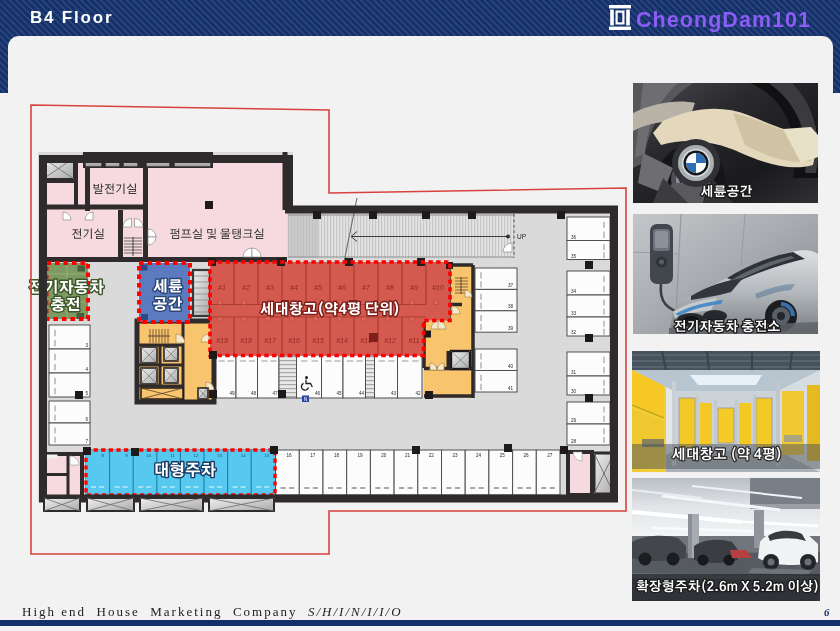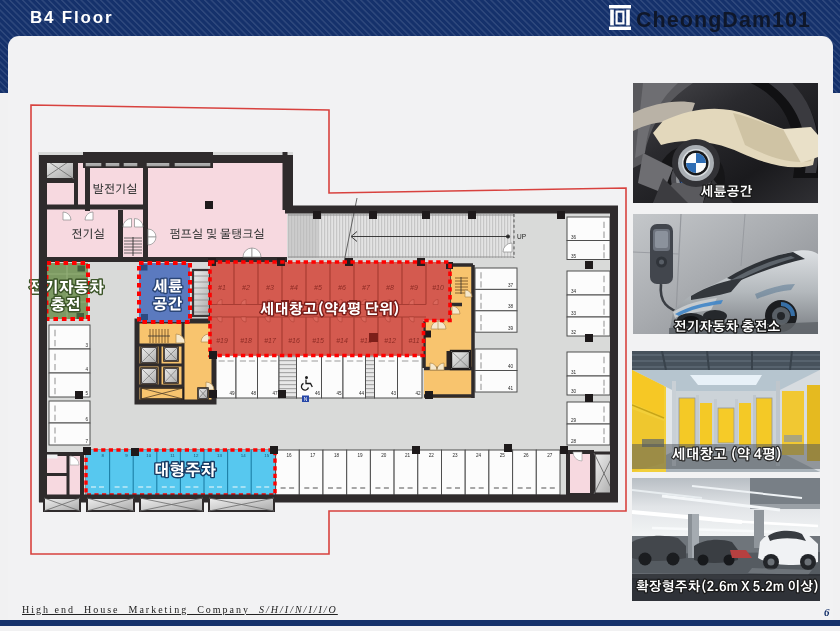--- a/index.html
+++ b/index.html
@@ -14,21 +14,21 @@
 <div class="abs" style="left:30px;top:7.6px;font-size:17px;font-weight:bold;color:#ffffff;letter-spacing:1.8px;">B4 Floor</div>
 
 <svg class="abs" style="left:609px;top:5px;" width="22" height="25" viewBox="0 0 22 25">
 <rect x="0" y="0" width="22" height="3.4" fill="#fff"></rect>
 <rect x="0" y="21.6" width="22" height="3.4" fill="#fff"></rect>
 <rect x="1.2" y="4.6" width="3.6" height="15.8" fill="#fff"></rect>
 <rect x="17.2" y="4.6" width="3.6" height="15.8" fill="#fff"></rect>
 <rect x="7.6" y="6.6" width="6.8" height="11.8" fill="none" stroke="#fff" stroke-width="2.2"></rect>
 </svg>
 
-<div class="abs" style="left:636px;top:7.9px;font-size:21.5px;font-weight:bold;color:#0f172a;letter-spacing:1.05px;" id="logotext">CheongDam101</div>
+<div class="abs" style="left:636px;top:7.9px;font-size:21.5px;font-weight:bold;color:#8b5cf6;letter-spacing:1.05px;" id="logotext">CheongDam101</div>
 
 <div class="abs" style="left:815px;top:8.6px;font-size:20px;font-weight:bold;color:#ffffff;font-family:'Liberation Serif',serif;letter-spacing:-1px;margin-left:32px;">II</div>
 
 <div class="abs" style="left:633px;top:83px;width:185px;height:120px;background:#1d1d20;overflow:hidden;">
 <svg width="185" height="120" viewBox="0 0 185 120">
 <defs>
           <linearGradient id="p1bg" x1="0" y1="0" x2="1" y2="1">
 <stop offset="0" stop-color="#4a4a4e"></stop>
             <stop offset="0.35" stop-color="#2a2a2e"></stop>
             <stop offset="0.7" stop-color="#1a1a1d"></stop>
@@ -731,18 +731,18 @@
 
 <path d="M710.6 197.2V185H712.1V197.2ZM706.3 190.8V189.2H708V185.4H709.5V196.6H708V190.8ZM700.9 194.6Q703.6 191.9 703.6 188V185.8H705.2V187.9Q705.2 189.9 705.9 191.6Q706.7 193.3 707.5 194.2L706.3 195.1Q705.8 194.6 705.2 193.6Q704.7 192.6 704.4 191.7Q704.1 192.6 703.5 193.7Q702.9 194.8 702.2 195.5Z M715.8 196.9V193.7H717.4V195.5H724.5V196.9ZM714.1 192.9V191.6H725.9V192.9H723.1V194.7H721.5V192.9H719.7V194.7H718.2V192.9ZM715.8 190.7V187.5H722.7V186.7H715.7V185.4H724.3V188.6H717.4V189.5H724.5V190.7Z M728.3 194.7Q728.3 193.6 729.6 193Q730.9 192.4 732.9 192.4Q735 192.4 736.3 193Q737.6 193.6 737.6 194.7Q737.6 195.8 736.3 196.5Q735 197.1 732.9 197.1Q730.9 197.1 729.6 196.5Q728.3 195.9 728.3 194.7ZM730.1 194.7Q730.1 195.8 732.9 195.8Q734.3 195.8 735.1 195.5Q735.8 195.2 735.8 194.7Q735.8 194.2 735.1 194Q734.3 193.7 732.9 193.7Q731.6 193.7 730.8 194Q730.1 194.2 730.1 194.7ZM727.1 191.5V190.1H731.4V188H733V190.1H738.8V191.5ZM728.6 186.8V185.5H737.4Q737.4 186.2 737.3 187.4Q737.2 188.6 737 189.4H735.4Q735.6 188.8 735.7 188Q735.8 187.2 735.8 186.8Z M742.2 196.8V192.8H743.8V195.4H750.7V196.8ZM748.6 193.7V185H750.3V188.6H751.9V190.1H750.3V193.7ZM740.1 191.4Q742.2 190.6 743.5 189.5Q744.9 188.4 745.1 187.2H740.9V185.8H747Q747 190.3 741 192.5Z" fill="#ffffff" stroke="#1a1a1a" stroke-width="2.6" stroke-linejoin="round" paint-order="stroke"></path>
 
 <path d="M676.7 331.8V328H678.3V330.4H685.4V331.8ZM681.1 324.7V323.3H683.4V320H685V328.8H683.4V324.7ZM674.4 326.7Q674.9 326.5 675.4 326.2Q675.9 325.9 676.4 325.5Q676.9 325 677.2 324.4Q677.6 323.8 677.6 323.1V322.1H675.1V320.8H681.7V322.1H679.3V323.1Q679.3 323.7 679.6 324.2Q680 324.8 680.4 325.3Q680.9 325.7 681.3 326Q681.8 326.3 682.2 326.5L681.3 327.6Q680.6 327.2 679.7 326.5Q678.9 325.8 678.5 325.2Q678 325.9 677.1 326.7Q676.2 327.5 675.4 327.8Z M696.1 332.2V320H697.7V332.2ZM687.6 329.4Q689.7 328.1 691 326.2Q692.2 324.4 692.3 322.6H688.3V321.2H694Q694 327 688.7 330.5Z M708.5 332.2V320H710.2V324.9H712V326.5H710.2V332.2ZM700 329.4Q703.2 327.1 703.2 323.8V322.7H700.8V321.2H707.3V322.7H704.9V323.7Q704.9 324.6 705.2 325.5Q705.5 326.4 706 327.1Q706.4 327.8 706.9 328.3Q707.4 328.8 707.9 329.1L706.8 330.1Q706.1 329.6 705.3 328.7Q704.5 327.7 704.1 326.8Q703.8 327.7 702.9 328.8Q702 329.9 701.2 330.4Z M714.4 330Q714.4 328.9 715.6 328.3Q716.9 327.8 718.9 327.8Q721 327.8 722.3 328.3Q723.5 328.9 723.5 330Q723.5 331 722.3 331.6Q721 332.2 718.9 332.2Q716.9 332.2 715.6 331.6Q714.4 331 714.4 330ZM716.2 330Q716.2 330.9 718.9 330.9Q720.2 330.9 721 330.6Q721.7 330.4 721.7 330Q721.7 329 718.9 329Q716.2 329 716.2 330ZM713 327.1V325.7H718.1V323.8H719.8V325.7H724.8V327.1ZM714.7 324.4V320.3H723.2V321.6H716.3V323.2H723.3V324.4Z M734.5 332.2V320H736.1V325.4H737.9V326.9H736.1V332.2ZM728 322V320.6H732.3V322ZM726.1 329.6Q729.3 327.7 729.3 325.3V324.7H726.6V323.3H733.5V324.7H730.9V325.2Q730.9 327.4 733.8 329.3L732.7 330.4Q732 329.9 731.2 329.2Q730.4 328.4 730.1 327.7Q729.7 328.5 728.8 329.4Q728 330.2 727.2 330.6Z M743.4 330.2Q743.4 329.3 744.6 328.7Q745.9 328.2 748 328.2Q750.1 328.2 751.4 328.7Q752.7 329.2 752.7 330.2Q752.7 331.2 751.4 331.7Q750.1 332.2 748 332.2Q745.9 332.2 744.6 331.7Q743.4 331.2 743.4 330.2ZM745.2 330.2Q745.2 331 748 331Q749.3 331 750.1 330.8Q750.8 330.6 750.8 330.2Q750.8 329.4 748 329.4Q745.2 329.4 745.2 330.2ZM742.1 327.4V326.1H753.9V327.4H748.8V328.7H747.2V327.4ZM745.3 321.1V319.9H750.7V321.1ZM742.9 324.7Q744.2 324.5 745.4 324Q746.7 323.6 746.8 323.1L746.8 323H743.4V321.8H752.6V323H749.2L749.3 323.1Q749.4 323.5 750.6 324Q751.8 324.5 753.1 324.7L752.4 325.8Q751.2 325.5 749.9 325.1Q748.6 324.6 748 324.1Q747.4 324.7 746.1 325.1Q744.8 325.6 743.5 325.8Z M757.5 331.8V328H759.1V330.4H766.2V331.8ZM762 324.7V323.3H764.3V320H765.9V328.8H764.3V324.7ZM755.3 326.7Q755.8 326.5 756.2 326.2Q756.7 325.9 757.2 325.5Q757.8 325 758.1 324.4Q758.4 323.8 758.5 323.1V322.1H756V320.8H762.6V322.1H760.2V323.1Q760.2 323.7 760.5 324.2Q760.8 324.8 761.3 325.3Q761.8 325.7 762.2 326Q762.6 326.3 763.1 326.5L762.2 327.6Q761.4 327.2 760.6 326.5Q759.7 325.8 759.3 325.2Q758.9 325.9 758 326.7Q757.1 327.5 756.2 327.8Z M768 330.9V329.5H773.1V326.5H774.7V329.5H779.8V330.9ZM768.6 325.9Q769.3 325.6 770.1 325.1Q770.9 324.7 771.6 324Q772.2 323.4 772.7 322.7Q773.1 321.9 773.1 321.1V320.6H774.7V321.1Q774.7 321.9 775.2 322.6Q775.6 323.4 776.3 324Q777 324.6 777.7 325.1Q778.5 325.6 779.3 325.9L778.4 327.1Q777.2 326.6 775.9 325.6Q774.5 324.6 773.9 323.5Q773.3 324.6 772 325.6Q770.7 326.6 769.5 327.1Z" fill="#ffffff" stroke="#1a1a1a" stroke-width="2.6" stroke-linejoin="round" paint-order="stroke"></path>
 
 <path d="M682.5 460.2V447.4H684.2V460.2ZM678 453.5V451.8H679.8V447.7H681.3V459.7H679.8V453.5ZM672.3 457.5Q675.1 454.7 675.1 450.5V448.2H676.8V450.4Q676.8 452.5 677.6 454.3Q678.4 456.2 679.3 457.1L678 458.1Q677.5 457.5 676.9 456.5Q676.2 455.4 676 454.5Q675.7 455.4 675 456.6Q674.4 457.7 673.7 458.4Z M693.1 459.7V447.7H694.7V452.4H696.2V447.4H697.9V460.2H696.2V454.1H694.7V459.7ZM687.3 457.4V448.6H692.2V450.1H689V455.9H689.2Q690.5 455.9 692.6 455.7V457.1Q689.9 457.4 687.7 457.4Z M701.9 457.9Q701.9 456.8 703.2 456.2Q704.5 455.6 706.6 455.6Q708.7 455.6 710 456.2Q711.3 456.8 711.3 457.9Q711.3 459.1 710 459.7Q708.7 460.3 706.6 460.3Q704.4 460.3 703.2 459.7Q701.9 459.1 701.9 457.9ZM703.7 457.9Q703.7 458.4 704.5 458.7Q705.2 458.9 706.6 458.9Q707.9 458.9 708.6 458.7Q709.4 458.4 709.4 457.9Q709.4 457.4 708.7 457.2Q707.9 456.9 706.6 456.9Q705.2 456.9 704.5 457.2Q703.7 457.4 703.7 457.9ZM709.2 455.6V447.4H710.9V451.1H712.5V452.7H710.9V455.6ZM702.1 448.9V447.6H706.9V448.9ZM700 454.4Q701.3 453.9 702.3 453.2Q703.3 452.4 703.5 451.6V451.2H700.6V449.8H708.2V451.2H705.5V451.5Q705.6 452.2 706.5 452.8Q707.4 453.5 708.4 453.9L707.5 455.1Q706.8 454.8 705.9 454.3Q705 453.7 704.5 453.1Q704 453.8 703 454.5Q702 455.2 701 455.5Z M713.8 458.8V457.2H718.1V452.7H719.9V457.2H726.3V458.8ZM715.4 450V448.4H724.8Q724.8 452.2 724.1 455.6H722.4Q722.7 454.2 722.9 452.6Q723.1 451 723.1 450Z M732.1 453.9Q732.1 449.9 734.6 446.7L735.8 447.4Q734.9 448.8 734.6 449.5Q733.8 451.4 733.8 453.9Q733.8 455.9 734.3 457.4Q734.8 458.8 735.8 460.4L734.6 461.1Q733.4 459.5 732.7 457.8Q732.1 456 732.1 453.9Z M739.2 457.3V455.8H748.2V460.3H746.5V457.3ZM746.5 455.3V447.4H748.2V449.2H749.8V450.6H748.2V452.4H749.8V453.8H748.2V455.3ZM737.7 451.1Q737.7 449.6 738.7 448.7Q739.7 447.8 741.3 447.8Q742.8 447.8 743.8 448.7Q744.8 449.6 744.8 451.1Q744.8 452.5 743.8 453.4Q742.8 454.3 741.3 454.3Q739.7 454.3 738.7 453.4Q737.7 452.5 737.7 451.1ZM739.5 451.1Q739.5 451.9 740 452.4Q740.4 452.9 741.3 452.9Q742.1 452.9 742.6 452.4Q743.1 451.9 743.1 451.1Q743.1 450.3 742.6 449.7Q742.1 449.2 741.3 449.2Q740.5 449.2 740 449.7Q739.5 450.3 739.5 451.1Z M754.1 455.3 758.8 448.2H760.3V455.3H761.6V456.8H760.3V459.1H758.6V456.8H754.1ZM755.8 455.3H758.6V452.3Q758.6 451.6 758.6 450.9H758.6Q758.3 451.4 757.8 452.1Z M764.6 457.7Q764.6 456.5 766 455.8Q767.3 455.1 769.5 455.1Q771.6 455.1 773 455.8Q774.3 456.5 774.3 457.7Q774.3 458.9 773 459.5Q771.6 460.2 769.5 460.2Q767.3 460.2 766 459.5Q764.6 458.9 764.6 457.7ZM766.5 457.7Q766.5 458.8 769.5 458.8Q770.8 458.8 771.6 458.5Q772.4 458.2 772.4 457.7Q772.4 457.1 771.6 456.8Q770.9 456.5 769.5 456.5Q768 456.5 767.3 456.8Q766.5 457.1 766.5 457.7ZM770.4 453.2V451.8H772.3V450.5H770.4V449.1H772.3V447.4H774V455.2H772.3V453.2ZM762.9 454.5V453.2H764.4V449.4H763.2V448H770.4V449.4H769.2V452.9Q769.9 452.9 770.9 452.8V454.1Q769.6 454.3 767.7 454.4Q765.7 454.5 764.4 454.5ZM765.9 453.2H766Q766.8 453.2 767.7 453.1V449.4H765.9Z M776.5 460.4Q777.6 458.8 778.1 457.3Q778.5 455.8 778.5 453.9Q778.5 452.7 778.4 451.8Q778.2 450.8 777.9 450Q777.6 449.2 777.3 448.6Q777 448.1 776.5 447.4L777.8 446.7Q778.9 448.2 779.6 449.9Q780.3 451.6 780.3 453.9Q780.3 456.1 779.6 457.8Q779 459.5 777.8 461.1Z" fill="#ffffff" stroke="#2a2a2a" stroke-width="2.4" stroke-linejoin="round" paint-order="stroke"></path>
 
 <path d="M638.1 590.2V589H646.8V592.3H645.2V590.2ZM636.6 588.3V587.1H637.8Q642.9 587.1 644.9 586.8V588Q644 588.1 642 588.2Q639.9 588.3 637.8 588.3ZM640.1 587.6V585.9H641.7V587.6ZM645.2 588.5V580H646.8V584.1H648.3V585.6H646.8V588.5ZM638.7 581.2V580.1H643.1V581.2ZM637.1 582.8V581.7H644.4V582.8ZM637.5 584.8Q637.5 584.2 638 583.9Q638.6 583.5 639.3 583.4Q640 583.2 640.9 583.2Q641.8 583.2 642.5 583.4Q643.2 583.5 643.7 583.9Q644.3 584.2 644.3 584.8Q644.3 585.3 643.8 585.7Q643.3 586 642.5 586.2Q641.8 586.3 640.9 586.3Q639.5 586.3 638.5 585.9Q637.5 585.6 637.5 584.8ZM639.2 584.8Q639.2 585 639.7 585.2Q640.2 585.3 640.9 585.3Q642.6 585.3 642.6 584.8Q642.6 584.2 640.9 584.2Q639.2 584.2 639.2 584.8Z M651.1 589.7Q651.1 588.6 652.3 587.9Q653.5 587.3 655.5 587.3Q657.5 587.3 658.7 587.9Q660 588.5 660 589.7Q660 590.8 658.7 591.5Q657.5 592.1 655.5 592.1Q653.5 592.1 652.3 591.5Q651.1 590.8 651.1 589.7ZM652.8 589.7Q652.8 590.2 653.5 590.5Q654.2 590.8 655.5 590.8Q656.7 590.8 657.5 590.5Q658.2 590.2 658.2 589.7Q658.2 589.2 657.5 588.9Q656.8 588.6 655.5 588.6Q654.2 588.6 653.5 588.9Q652.8 589.2 652.8 589.7ZM658 587.4V580H659.6V583.2H661.1V584.6H659.6V587.4ZM649.3 586.1Q650.5 585.5 651.4 584.6Q652.4 583.8 652.5 582.7V582H650V580.7H656.8V582H654.3V582.7Q654.4 583.3 654.9 583.9Q655.4 584.6 656 585Q656.6 585.4 657.2 585.7L656.3 586.7Q655.5 586.4 654.7 585.8Q653.8 585.1 653.5 584.5Q653 585.2 652.2 585.9Q651.3 586.7 650.2 587.2Z M664.3 590.2Q664.3 589.2 665.5 588.7Q666.7 588.1 668.8 588.1Q670.8 588.1 672.1 588.7Q673.3 589.2 673.3 590.2Q673.3 591.2 672.1 591.7Q670.8 592.3 668.8 592.3Q666.7 592.3 665.5 591.7Q664.3 591.2 664.3 590.2ZM666.1 590.2Q666.1 591 668.8 591Q670 591 670.8 590.8Q671.5 590.6 671.5 590.2Q671.5 589.4 668.8 589.4Q666.1 589.4 666.1 590.2ZM669.6 586.8V585.4H671.5V584.1H669.6V582.8H671.5V580H673.1V588.2H671.5V586.8ZM664.2 581.5V580.3H668.5V581.5ZM662.6 583.4V582.2H669.7V583.4ZM663.1 585.8Q663.1 584.9 664 584.4Q664.9 583.9 666.3 583.9Q667.2 583.9 667.9 584.1Q668.6 584.3 669.1 584.7Q669.6 585.1 669.6 585.8Q669.6 586.6 668.6 587.1Q667.7 587.6 666.3 587.6Q664.9 587.6 664 587.1Q663.1 586.6 663.1 585.8ZM664.7 585.8Q664.7 586.1 665.2 586.3Q665.6 586.5 666.3 586.5Q667 586.5 667.4 586.3Q667.9 586.1 667.9 585.8Q667.9 585.4 667.5 585.2Q667 585 666.3 585Q665.6 585 665.2 585.2Q664.7 585.4 664.7 585.8Z M675.2 588.3V586.9H687V588.3H681.9V592.2H680.3V588.3ZM676 585Q676.6 584.9 677.2 584.7Q677.9 584.4 678.5 584.1Q679.2 583.7 679.6 583.3Q680.1 582.8 680.2 582.3V581.9H676.8V580.5H685.5V581.9H682.1V582.3Q682.2 582.8 682.6 583.3Q683.1 583.7 683.7 584.1Q684.3 584.4 685 584.6Q685.7 584.9 686.3 585L685.6 586.2Q684.3 585.9 683 585.2Q681.8 584.6 681.1 583.8Q680.6 584.5 679.3 585.2Q678 585.9 676.7 586.2Z M696.7 592.2V580H698.3V585.4H700.1V586.9H698.3V592.2ZM690.1 582V580.6H694.5V582ZM688.2 589.6Q691.5 587.7 691.5 585.3V584.7H688.8V583.3H695.7V584.7H693.1V585.2Q693.1 587.4 696 589.3L694.9 590.4Q694.2 589.9 693.4 589.2Q692.6 588.4 692.3 587.7Q691.9 588.5 691 589.4Q690.1 590.2 689.3 590.6Z M702.3 586.2Q702.3 582.5 704.6 579.4L705.8 580Q704.9 581.4 704.6 582.1Q703.9 583.9 703.9 586.2Q703.9 588.1 704.3 589.5Q704.8 590.8 705.8 592.3L704.6 593Q703.5 591.5 702.9 589.8Q702.3 588.2 702.3 586.2Z M707.2 583.4Q707.4 582.2 708.2 581.5Q709 580.7 710.3 580.7Q711.7 580.7 712.6 581.5Q713.4 582.3 713.4 583.6Q713.4 584.5 713 585.2Q712.6 585.9 711.9 586.6Q711.8 586.7 711.2 587.3Q710.6 587.9 710.4 588.1Q710.2 588.3 709.8 588.8Q709.5 589.2 709.3 589.6H713.4V591H707.3Q707.3 590.4 707.5 589.8Q707.7 589.2 707.9 588.8Q708.2 588.3 708.7 587.7Q709.1 587.2 709.5 586.9Q709.8 586.5 710.4 586Q710.5 585.9 710.6 585.8Q711.7 584.7 711.7 583.6Q711.7 582.9 711.3 582.5Q710.9 582.1 710.3 582.1Q709 582.1 708.6 583.9Z M715.5 591V589H717.7V591Z M721.3 587.8Q721.3 588.7 721.8 589.3Q722.2 589.9 722.9 589.9Q723.6 589.9 724 589.3Q724.4 588.8 724.4 587.8Q724.4 586.8 724 586.3Q723.6 585.7 722.9 585.7Q722.2 585.7 721.8 586.3Q721.3 586.9 721.3 587.8ZM719.6 586.4Q719.6 585.3 719.8 584.3Q720 583.3 720.4 582.5Q720.8 581.7 721.5 581.2Q722.3 580.7 723.2 580.7Q725.2 580.7 726.1 582.8L724.8 583.3Q724.2 582.1 723.2 582.1Q721.9 582.1 721.5 584.2Q721.3 584.7 721.3 585.4Q721.5 584.9 722 584.7Q722.5 584.4 723.1 584.4Q724.5 584.4 725.3 585.3Q726.1 586.3 726.1 587.8Q726.1 589.3 725.3 590.3Q724.4 591.2 722.9 591.2Q721.4 591.2 720.5 590.2Q719.6 589 719.6 586.4Z M727.5 591V583.7H729.1V584.5Q729.3 584.2 729.8 583.8Q730.2 583.4 730.9 583.4Q732.2 583.4 732.7 584.8Q732.8 584.6 733 584.4Q733.1 584.2 733.4 584Q733.6 583.7 734 583.6Q734.5 583.4 734.9 583.4Q737.2 583.4 737.2 586.3V591H735.6V586.3Q735.6 585.6 735.3 585.2Q735.1 584.8 734.6 584.8Q733.9 584.8 733.5 585.4Q733.1 585.9 733.1 586.7V591H731.5V586.3Q731.5 584.8 730.6 584.8Q729.9 584.8 729.5 585.3Q729.1 585.8 729.1 586.7V591Z M741.2 591 744.4 585.8 741.3 581H743.3L744.5 583.1Q744.6 583.4 744.9 583.8Q745.2 584.3 745.3 584.6H745.4Q745.4 584.5 746.2 583.1L747.4 581H749.4L746.3 585.8L749.6 591H747.6L746.2 588.7Q746.1 588.4 745.4 587.1H745.3Q744.6 588.4 744.5 588.7L743.1 591Z M753.2 589.1 754.6 588.6Q754.8 589.2 755.3 589.5Q755.7 589.9 756.3 589.9Q757.1 589.9 757.5 589.3Q758 588.8 758 587.9Q758 587 757.5 586.4Q757 585.9 756.2 585.9Q755.3 585.9 754.6 586.8L753.5 586.4L754.1 581H759.2V582.3H755.6L755.3 585Q755.9 584.5 756.8 584.5Q758.1 584.5 758.9 585.4Q759.7 586.3 759.7 587.8Q759.7 588.5 759.5 589.1Q759.3 589.7 758.9 590.1Q758.5 590.6 757.9 590.9Q757.2 591.2 756.3 591.2Q755.2 591.2 754.4 590.7Q753.6 590.1 753.2 589.1Z M761.7 591V589H763.8V591Z M765.7 583.4Q766 582.2 766.8 581.5Q767.6 580.7 768.9 580.7Q770.3 580.7 771.1 581.5Q772 582.3 772 583.6Q772 584.5 771.6 585.2Q771.2 585.9 770.5 586.6Q770.3 586.7 769.7 587.3Q769.1 587.9 768.9 588.1Q768.7 588.3 768.4 588.8Q768.1 589.2 767.9 589.6H772V591H765.8Q765.8 590.4 766 589.8Q766.2 589.2 766.5 588.8Q766.7 588.3 767.2 587.7Q767.7 587.2 768 586.9Q768.4 586.5 768.9 586Q769.1 585.9 769.1 585.8Q770.3 584.7 770.3 583.6Q770.3 582.9 769.9 582.5Q769.5 582.1 768.9 582.1Q767.5 582.1 767.1 583.9Z M773.6 591V583.7H775.2V584.5Q775.4 584.2 775.9 583.8Q776.4 583.4 777.1 583.4Q778.3 583.4 778.9 584.8Q778.9 584.6 779.1 584.4Q779.2 584.2 779.5 584Q779.8 583.7 780.2 583.6Q780.6 583.4 781.1 583.4Q783.3 583.4 783.3 586.3V591H781.7V586.3Q781.7 585.6 781.5 585.2Q781.3 584.8 780.7 584.8Q780.1 584.8 779.7 585.4Q779.3 585.9 779.3 586.7V591H777.7V586.3Q777.7 584.8 776.7 584.8Q776 584.8 775.6 585.3Q775.3 585.8 775.3 586.7V591Z M796.9 592.2V580H798.6V592.2ZM788.6 585.4Q788.6 583.3 789.4 582Q790.3 580.7 791.7 580.7Q793.2 580.7 794.1 582Q794.9 583.3 794.9 585.4Q794.9 587.5 794.1 588.8Q793.2 590.1 791.7 590.1Q790.3 590.1 789.4 588.8Q788.6 587.5 788.6 585.4ZM790.2 585.4Q790.2 586.9 790.6 587.8Q791 588.7 791.7 588.7Q792.5 588.7 792.9 587.8Q793.3 586.8 793.3 585.4Q793.3 583.9 792.9 583Q792.5 582.1 791.7 582.1Q791.2 582.1 790.9 582.6Q790.5 583.1 790.4 583.8Q790.2 584.5 790.2 585.4Z M802.5 589.6Q802.5 588.4 803.8 587.8Q805 587.1 807 587.1Q809 587.1 810.2 587.8Q811.4 588.4 811.4 589.6Q811.4 590.8 810.2 591.5Q808.9 592.1 807 592.1Q805 592.1 803.8 591.5Q802.5 590.8 802.5 589.6ZM804.3 589.6Q804.3 590.2 805 590.5Q805.7 590.8 807 590.8Q808.2 590.8 808.9 590.5Q809.7 590.1 809.7 589.6Q809.7 589 808.9 588.7Q808.2 588.4 807 588.4Q805.7 588.4 805 588.8Q804.3 589.1 804.3 589.6ZM809.4 587.2V580H811.1V583H812.7V584.5H811.1V587.2ZM800.4 585.7Q801.8 585 802.8 583.9Q803.8 582.7 803.8 581.4V580.4H805.4V581.4Q805.4 582 805.7 582.7Q806 583.3 806.5 583.8Q807 584.3 807.5 584.7Q808 585.1 808.5 585.3L807.6 586.4Q806.8 586 805.9 585.3Q805 584.5 804.7 583.8Q804.2 584.6 803.3 585.5Q802.3 586.3 801.4 586.8Z M814 592.3Q815 590.8 815.4 589.4Q815.9 588 815.9 586.2Q815.9 585.1 815.7 584.2Q815.6 583.3 815.3 582.5Q815 581.8 814.7 581.2Q814.4 580.7 814 580L815.2 579.4Q816.2 580.8 816.9 582.4Q817.5 584 817.5 586.2Q817.5 588.3 816.9 589.9Q816.3 591.5 815.2 593Z" fill="#ffffff" stroke="#1a1a1a" stroke-width="2.4" stroke-linejoin="round" paint-order="stroke"></path>
 </svg>
 
-<div class="abs" style="left:22px;top:603.5px;font-family:'Liberation Serif',serif;font-size:10px;color:#222;letter-spacing:2.0px;text-decoration:underline;" id="ftext">High end&nbsp;&nbsp;House&nbsp;&nbsp;Marketing&nbsp;&nbsp;Company&nbsp;&nbsp;<i>S/H/I/N/I/I/O</i></div>
+<div class="abs" style="left:22px;top:603.5px;font-family:'Liberation Serif',serif;font-size:13px;color:#222;letter-spacing:2.0px;" id="ftext">High end&nbsp;&nbsp;House&nbsp;&nbsp;Marketing&nbsp;&nbsp;Company&nbsp;&nbsp;<i>S/H/I/N/I/I/O</i></div>
 
 <div class="abs" style="left:0;top:619.5px;width:840px;height:6px;background:#14306a;"></div>
 
 <div class="abs" style="left:824px;top:606px;font-family:'Liberation Serif',serif;font-size:11px;font-weight:bold;font-style:italic;color:#14306a;">6</div>
 
 </div>
 </body></html>

